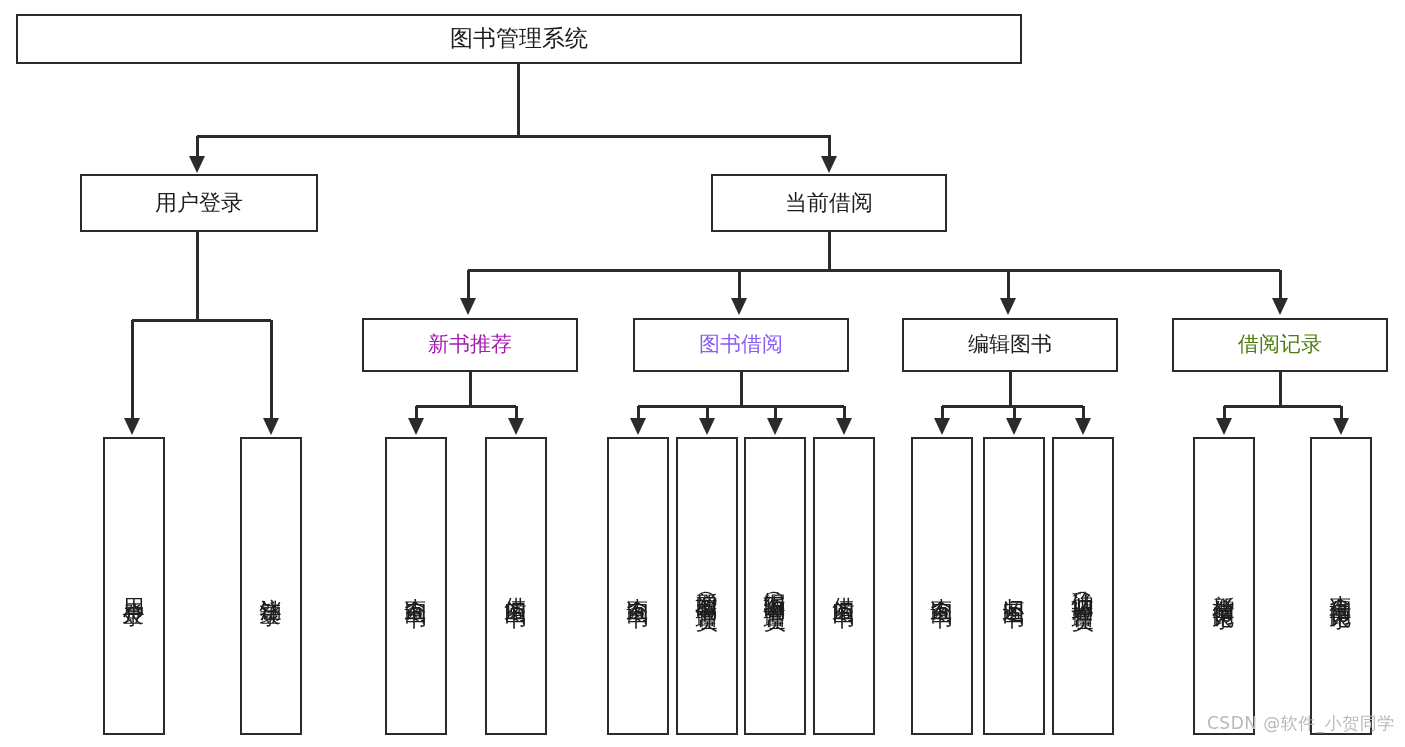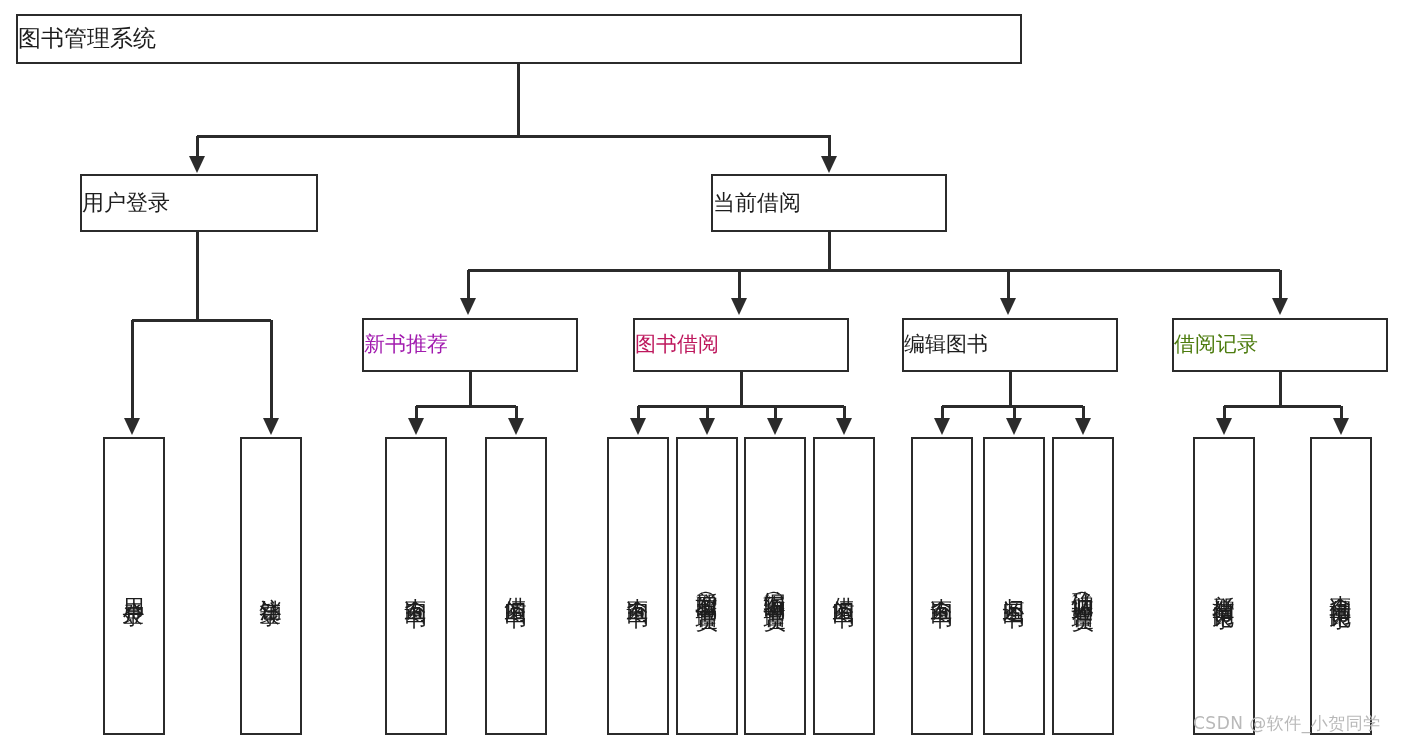--- a/index.html
+++ b/index.html
@@ -16,20 +16,21 @@
     overflow:hidden;
   }
   
   .node{
     position:absolute;
     box-sizing:border-box;
     border:2px solid #2b2b2b;
     background:#ffffff;
     display:flex;
     align-items:center;
+    justify-content:center;
     color:#1d1d1d;
     line-height:1.12;
     text-align:center;
   }
   .node.root{ font-size:23px; }
   .node.lvl1{ font-size:22px; }
   .node.lvl2{ font-size:21px; }
 
   
   .node.leaf{
@@ -140,21 +141,21 @@
       </div>
       <div class="node lvl1" style="left: 80px; top: 174px; width: 238px; height: 58px; border-color: rgb(43, 43, 43); background: rgb(255, 255, 255); color: rgb(29, 29, 29);">
         <span>用户登录</span>
       </div>
       <div class="node lvl1" style="left: 711px; top: 174px; width: 236px; height: 58px; border-color: rgb(43, 43, 43); background: rgb(255, 255, 255); color: rgb(29, 29, 29);">
         <span>当前借阅</span>
       </div>
       <div class="node lvl2" style="left: 362px; top: 318px; width: 216px; height: 54px; border-color: rgb(43, 43, 43); background: rgb(255, 255, 255); color: #a21caf;">
         <span>新书推荐</span>
       </div>
-      <div class="node lvl2" style="left: 633px; top: 318px; width: 216px; height: 54px; border-color: rgb(43, 43, 43); background: rgb(255, 255, 255); color: #be185d;">
+      <div class="node lvl2" style="left: 633px; top: 318px; width: 216px; height: 54px; border-color: rgb(43, 43, 43); background: rgb(255, 255, 255); color: #8b5cf6;">
         <span>图书借阅</span>
       </div>
       <div class="node lvl2" style="left: 902px; top: 318px; width: 216px; height: 54px; border-color: rgb(43, 43, 43); background: rgb(255, 255, 255); color: rgb(29, 29, 29);">
         <span>编辑图书</span>
       </div>
       <div class="node lvl2" style="left: 1172px; top: 318px; width: 216px; height: 54px; border-color: rgb(43, 43, 43); background: rgb(255, 255, 255); color: #4d7c0f;">
         <span>借阅记录</span>
       </div>
       <div class="node leaf" style="left: 103px; top: 437px; width: 62px; height: 298px; border-color: rgb(43, 43, 43); background: rgb(255, 255, 255); color: rgb(29, 29, 29);">
         <span class="vtxt">用户登录</span>
@@ -190,15 +191,15 @@
         <span class="vtxt">确认归还（管理员）</span>
       </div>
       <div class="node leaf" style="left: 1193px; top: 437px; width: 62px; height: 298px; border-color: rgb(43, 43, 43); background: rgb(255, 255, 255); color: rgb(29, 29, 29);">
         <span class="vtxt">新增借阅记录</span>
       </div>
       <div class="node leaf" style="left: 1310px; top: 437px; width: 62px; height: 298px; border-color: rgb(43, 43, 43); background: rgb(255, 255, 255); color: rgb(29, 29, 29);">
         <span class="vtxt">查询借阅记录</span>
       </div>
     </div>
 
-  <div id="watermark" style="left: 1193px; top: 712px; color: rgb(185, 185, 185);">CSDN @软件_小贺同学</div>
+  <div id="watermark" style="left: 1193px; top: 712px; color: rgb(185, 185, 185); padding-left: 14px;">CSDN @软件_小贺同学</div>
 
 </div>
 
 </body></html>

